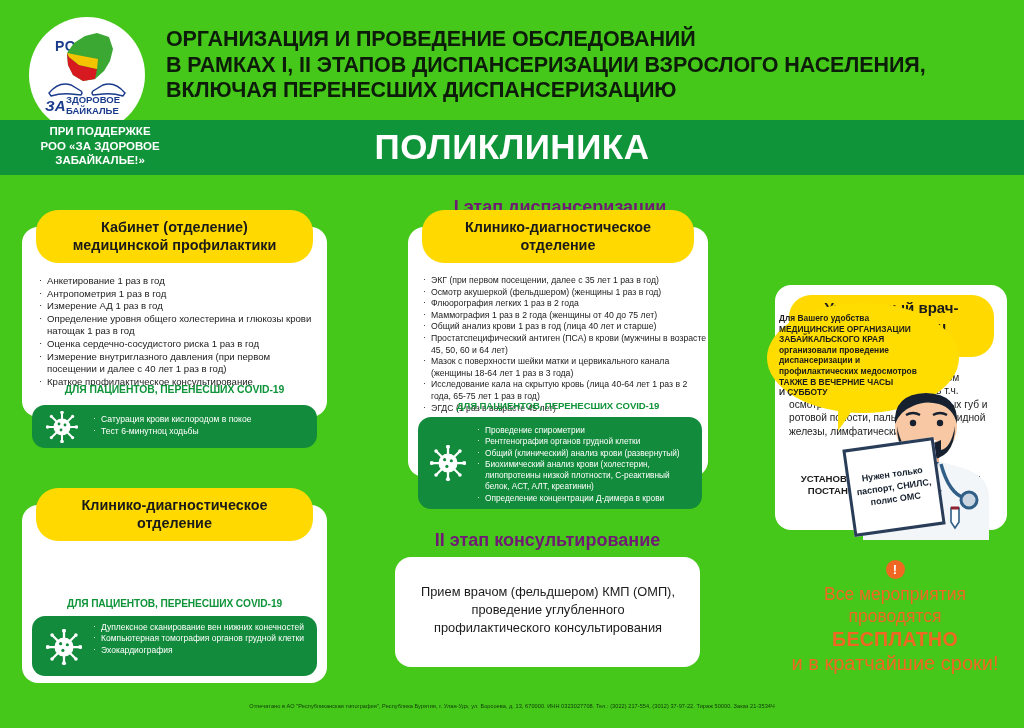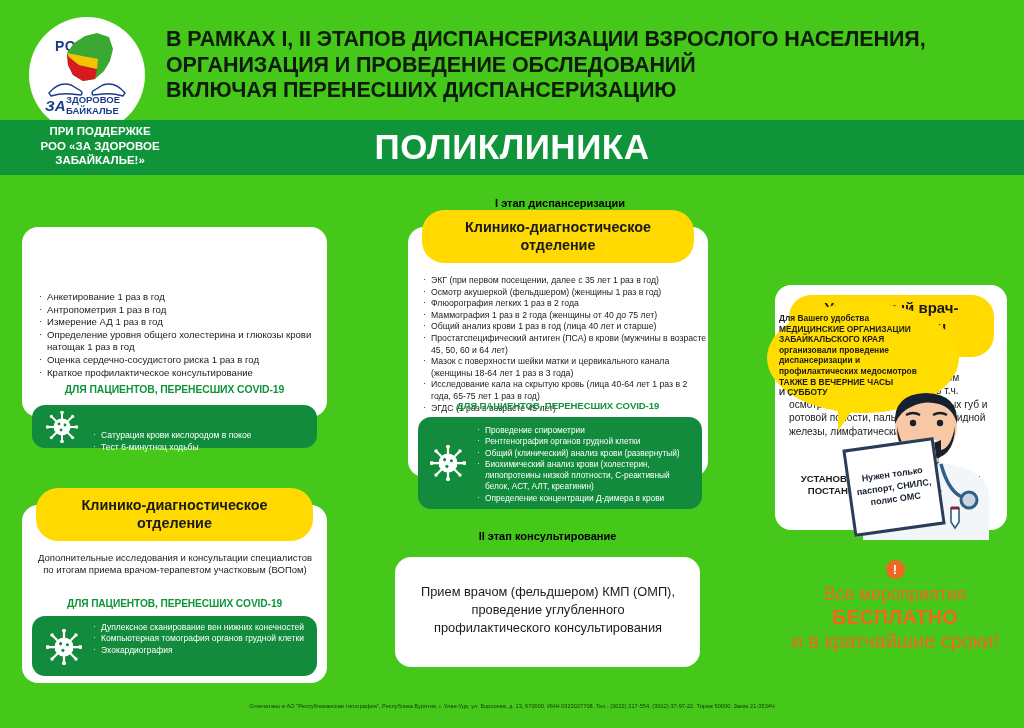--- a/index.html
+++ b/index.html
@@ -114,21 +114,21 @@
     color:#ffffff;
   }
   .virus { position:absolute; }
   .covid-box .list li { color:#ffffff; }
 
   
   #card-prevention { left:22px; top:52px; width:305px; height:190px; }
   #card-prevention .pill { position:absolute; left:14px; top:-17px; width:277px; height:53px;
                            font-size:14.4px; line-height:17.5px; }
   #card-prevention .list { position:absolute; left:16px; top:48px; width:282px;
-                           font-size:9.6px; line-height:12.6px;margin-top:16px; }
+                           font-size:9.6px; line-height:12.6px; }
   #card-prevention .covid-head { position:absolute; left:0; top:157px; width:305px; font-size:10.4px; }
   #card-prevention .covid-box { position:absolute; left:10px; top:178px; width:285px; height:43px; }
   #card-prevention .covid-box .list { position:absolute; left:60px; top:9px; width:215px;
                                       font-size:8.6px; line-height:11.6px; }
 
   
   #card-kdo1 { left:408px; top:52px; width:300px; height:250px; }
   #card-kdo1 .pill { position:absolute; left:14px; top:-17px; width:272px; height:53px;
                      font-size:14.4px; line-height:17.5px; }
   #card-kdo1 .list { position:absolute; left:14px; top:48px; width:286px;
@@ -158,21 +158,21 @@
   #card-gp .emph { position:absolute; left:12px; top:188px; width:210px; text-align:center;
                    font-size:9.6px; line-height:12px; font-weight:bold; color:#1b1b1b; }
 
   
   #card-stage2 { left:395px; top:382px; width:305px; height:110px; }
   #card-stage2 .desc { position:absolute; left:20px; top:26px; width:266px; text-align:center;
                        font-size:12.8px; line-height:18px; color:#1b1b1b; }
 
   
   .stage-head {
-    position:absolute; font-size:11px; font-weight:bold; color:#000000; text-align:center;
+    position:absolute; font-size:18px; font-weight:bold; color:#701a75; text-align:center;
   }
   #stage1-head { left:400px; top:22px; width:320px; }
   #stage2-head { left:395px; top:355px; width:305px; }
 
   
   .arrow { position:absolute; }
 
   
   .final {
     position:absolute; left:775px; top:385px; width:240px; text-align:center;
@@ -213,22 +213,22 @@
           <path d="M2 16 Q12 4 24 8 L34 14 Q36 16 34 18 L24 17 Q14 16 4 19 Z" fill="none" stroke="#1a3b8c" stroke-width="1.4"></path>
           <path d="M78 16 Q68 4 56 8 L46 14 Q44 16 46 18 L56 17 Q66 16 76 19 Z" fill="none" stroke="#1a3b8c" stroke-width="1.4"></path>
         </svg>
         <div class="logo-za">ЗА</div>
         <div class="logo-txt2">ЗДОРОВОЕ</div>
         <div class="logo-txt3">БАЙКАЛЬЕ</div>
       </div>
     </div>
 
     <div class="header-title">
+      <div>ОРГАНИЗАЦИЯ И ПРОВЕДЕНИЕ ОБСЛЕДОВАНИЙ</div>
       <div>В РАМКАХ I, II ЭТАПОВ ДИСПАНСЕРИЗАЦИИ ВЗРОСЛОГО НАСЕЛЕНИЯ,</div>
-      <div>ОРГАНИЗАЦИЯ И ПРОВЕДЕНИЕ ОБСЛЕДОВАНИЙ</div>
       <div>ВКЛЮЧАЯ ПЕРЕНЕСШИХ ДИСПАНСЕРИЗАЦИЮ</div>
     </div>
   </div>
 
   <div class="band"></div>
   <div class="support">
     <div>ПРИ ПОДДЕРЖКЕ</div>
     <div>РОО «ЗА ЗДОРОВОЕ</div>
     <div>ЗАБАЙКАЛЬЕ!»</div>
   </div>
@@ -301,26 +301,33 @@
 
       <path d="M44 112 Q30 120 26 136 L26 150 L56 150 L56 124 Z" fill="#f2f6f9"></path>
       <ellipse cx="34" cy="120" rx="13" ry="10" fill="#f7c8a3" transform="rotate(-20 34 120)"></ellipse>
     </svg>
 
     <div class="doc-sign">
       <div class="doc-sign-inner">Нужен только паспорт, СНИЛС, полис ОМС</div>
     </div>
 
     <div class="card" id="card-prevention">
+      <div class="pill">
+        <div>
+          <div>Кабинет (отделение)</div>
+          <div>медицинской профилактики</div>
+        </div>
+      </div>
       <ul class="list">
         <li>Анкетирование 1 раз в год</li>
         <li>Антропометрия 1 раз в год</li>
         <li>Измерение АД 1 раз в год</li>
         <li>Определение уровня общего холестерина и глюкозы крови натощак 1 раз в год</li>
         <li>Оценка сердечно-сосудистого риска 1 раз в год</li>
+        <li>Измерение внутриглазного давления (при первом посещении и далее с 40 лет 1 раз в год)</li>
         <li>Краткое профилактическое консультирование</li>
       </ul>
       <div class="covid-head">ДЛЯ ПАЦИЕНТОВ, ПЕРЕНЕСШИХ COVID-19</div>
       <div class="covid-box">
         <svg class="virus" style="left:14px; top:6px; width:32px; height:32px;" viewBox="0 0 32 32">
           <circle cx="16" cy="16" r="8.5" fill="#ffffff"></circle>
           <circle cx="13" cy="13" r="1.4" fill="#138b3c"></circle>
             <circle cx="19" cy="14" r="1.4" fill="#138b3c"></circle>
           <circle cx="15" cy="19" r="1.4" fill="#138b3c"></circle>
           <g stroke="#ffffff" stroke-width="2" stroke-linecap="round">
@@ -407,21 +414,20 @@
       </div>
     </div>
 
     <div class="card" id="card-kdo2">
       <div class="pill">
         <div>
           <div>Клинико-диагностическое</div>
           <div>отделение</div>
         </div>
       </div>
-      <div class="desc">Дополнительные исследования и консультации специалистов по итогам приема врачом-терапевтом участковым (ВОПом)</div>
       <div class="covid-head">ДЛЯ ПАЦИЕНТОВ, ПЕРЕНЕСШИХ COVID-19</div>
       <div class="covid-box">
         <svg class="virus" style="left:14px; top:13px; width:36px; height:36px;" viewBox="0 0 32 32">
           <circle cx="16" cy="16" r="8.5" fill="#ffffff"></circle>
           <circle cx="13" cy="13" r="1.4" fill="#138b3c"></circle>
             <circle cx="19" cy="14" r="1.4" fill="#138b3c"></circle>
           <circle cx="15" cy="19" r="1.4" fill="#138b3c"></circle>
           <g stroke="#ffffff" stroke-width="2" stroke-linecap="round">
             <path d="M16 7.5 L16 2"></path>
               <path d="M16 24.5 L16 30"></path>
@@ -467,20 +473,21 @@
       </div>
     </div>
 
     <div class="card" id="card-stage2">
       <div class="desc">Прием врачом (фельдшером) КМП (ОМП), проведение углубленного профилактического консультирования</div>
     </div>
 
     <div class="final">
       <div class="excl">!</div>
       <div class="l1">Все мероприятия</div>
+      <div class="l1">проводятся</div>
       <div class="l2">БЕСПЛАТНО</div>
       <div class="l3">и в кратчайшие сроки!</div>
     </div>
 
   </div>
 
   <div class="footer"></div>
   <div class="footer-text">Отпечатано в АО "Республиканская типография", Республика Бурятия, г. Улан-Удэ, ул. Борсоева, д. 13, 670000. ИНН 0323027708. Тел.: (3022) 217-554, (3012) 37-97-22. Тираж 50000. Заказ 21-3534Ч</div>
 
 </div>

